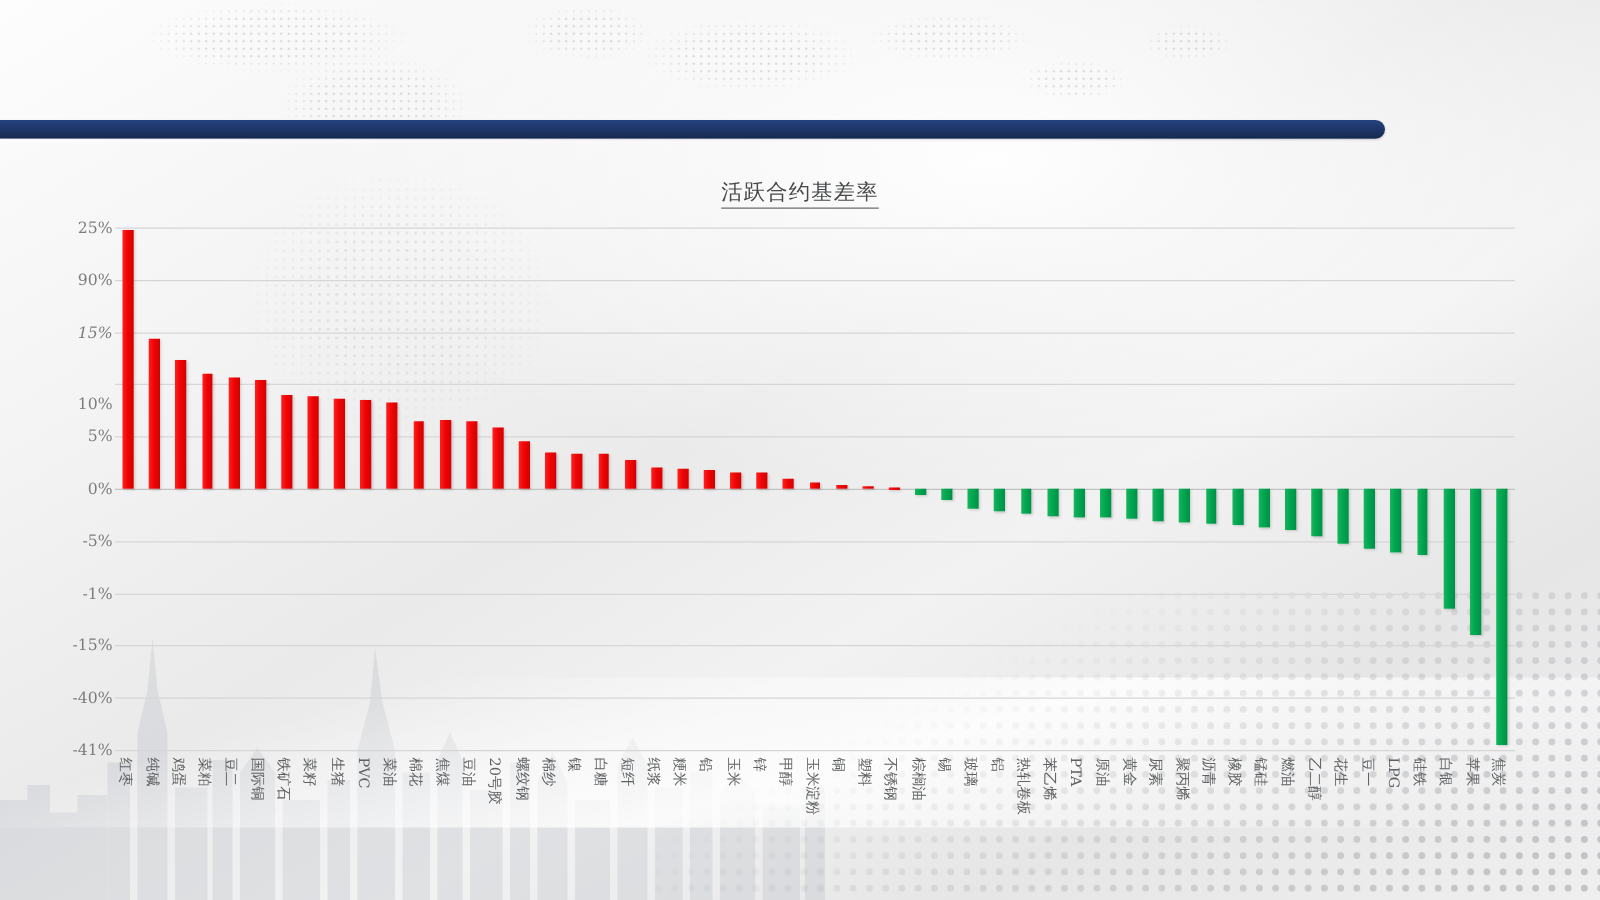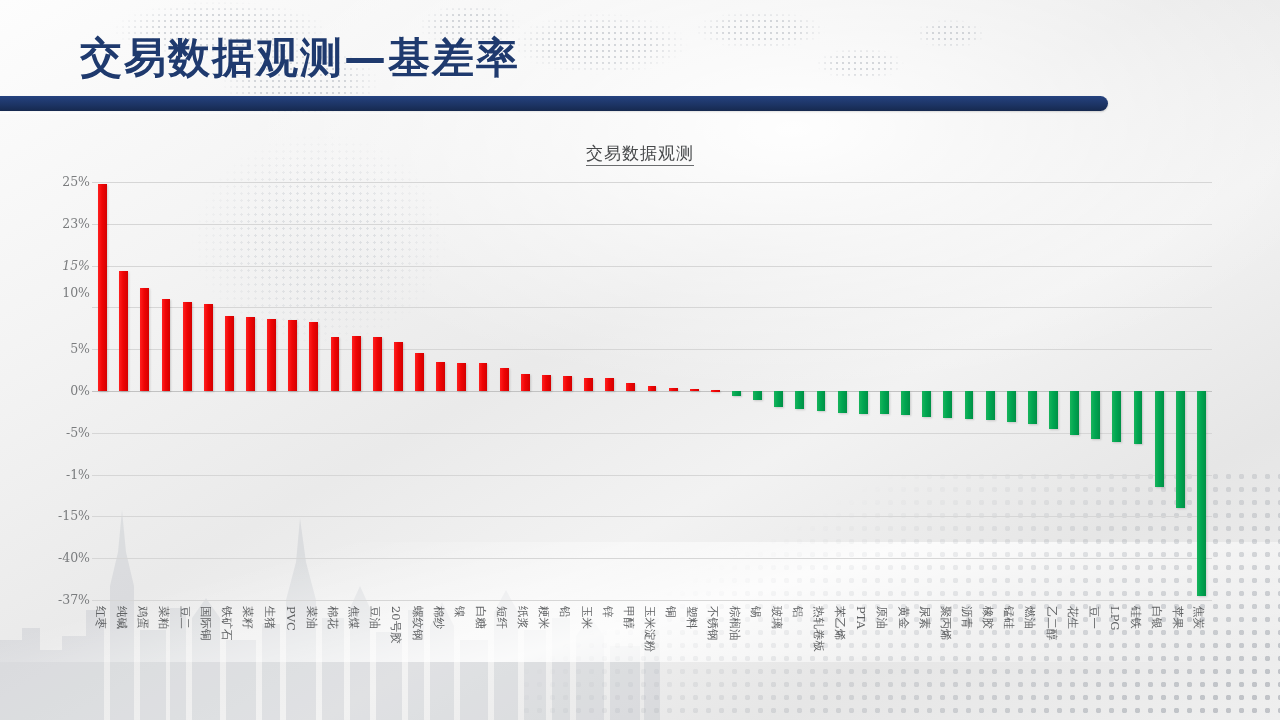--- a/index.html
+++ b/index.html
@@ -113,21 +113,20 @@
   }
 </style>
 </head>
 <body>
 
 <div id="slide">
 
   <div class="dotmap"></div>
   <div class="dotmap2"></div>
 
-  <div class="slide-title">交易数据观测—基差率</div>
   <div class="header-band"></div>
 
   <svg class="skyline" viewBox="0 0 660 230" preserveAspectRatio="none">
     <g fill="#b7bcc4">
       <polygon points="0,230 0,150 22,150 22,138 40,138 40,160 62,160 62,146 86,146 86,230"></polygon>
       <rect x="86" y="120" width="18" height="110"></rect>
       <polygon points="110,230 110,96 118,62 122,20 126,62 134,96 134,230"></polygon>
       <rect x="112" y="130" width="20" height="100"></rect>
       <rect x="140" y="140" width="26" height="90"></rect>
       <rect x="170" y="118" width="16" height="112"></rect>
@@ -148,45 +147,45 @@
       <rect x="610" y="156" width="30" height="74"></rect>
       <rect x="644" y="140" width="16" height="90"></rect>
     </g>
   </svg>
 
   <div class="sheen"></div>
   <div class="halftone"></div>
 
   <div id="chart">
     <div class="chart-title">
-      <span>交易数据观测</span>
+      <span>活跃合约基差率</span>
     </div>
     <div class="plot" id="plot">
         <div class="gridline" style="top: 0px;"></div>
         <div class="ytick" style="top: 0px;">25%</div>
         <div class="gridline" style="top: 41.8px;"></div>
-        <div class="ytick" style="top: 41.8px;">23%</div>
+        <div class="ytick" style="top: 41.8px;">90%</div>
         <div class="gridline" style="top: 83.6px;"></div>
         <div class="ytick" style="top: 83.6px; font-style: italic;">15%</div>
         <div class="gridline" style="top: 125.4px;"></div>
-        <div class="ytick" style="top: 111px;">10%</div>
+        <div class="ytick" style="top: 141px;">10%</div>
         <div class="gridline" style="top: 167.2px;"></div>
         <div class="ytick" style="top: 167.2px;">5%</div>
         <div class="gridline zero" style="top: 209px;"></div>
         <div class="ytick" style="top: 209px;">0%</div>
         <div class="gridline" style="top: 250.8px;"></div>
         <div class="ytick" style="top: 250.8px;">-5%</div>
         <div class="gridline" style="top: 292.6px;"></div>
         <div class="ytick" style="top: 292.6px;">-1%</div>
         <div class="gridline" style="top: 334.4px;"></div>
         <div class="ytick" style="top: 334.4px;">-15%</div>
         <div class="gridline" style="top: 376.2px;"></div>
         <div class="ytick" style="top: 376.2px;">-40%</div>
         <div class="gridline" style="top: 418px;"></div>
-        <div class="ytick" style="top: 418px;">-37%</div>
+        <div class="ytick" style="top: 418px;">-41%</div>
         <div class="bar pos" title="红枣 24.8%" style="left: 6.1283px; width: 8.87547px; top: 1.672px; height: 207.328px;"></div>
         <div class="xlabel" style="left: 15.566px; top: 424px;">红枣</div>
         <div class="bar pos" title="纯碱 14.4%" style="left: 27.2604px; width: 8.87547px; top: 88.616px; height: 120.384px;"></div>
         <div class="xlabel" style="left: 36.6981px; top: 424px;">纯碱</div>
         <div class="bar pos" title="鸡蛋 12.3%" style="left: 48.3925px; width: 8.87547px; top: 106.172px; height: 102.828px;"></div>
         <div class="xlabel" style="left: 57.8302px; top: 424px;">鸡蛋</div>
         <div class="bar pos" title="菜粕 11%" style="left: 69.5245px; width: 8.87547px; top: 117.04px; height: 91.96px;"></div>
         <div class="xlabel" style="left: 78.9623px; top: 424px;">菜粕</div>
         <div class="bar pos" title="豆二 10.6%" style="left: 90.6566px; width: 8.87547px; top: 120.384px; height: 88.616px;"></div>
         <div class="xlabel" style="left: 100.094px; top: 424px;">豆二</div>

